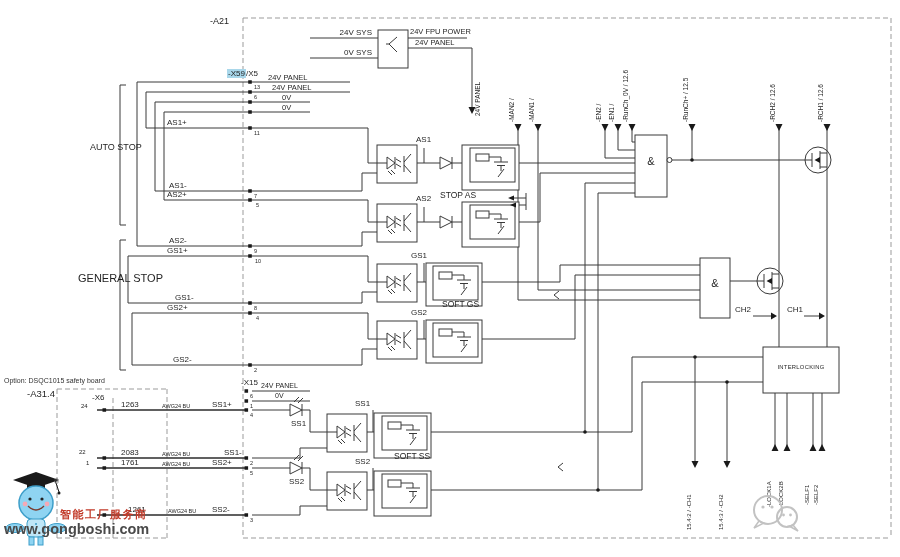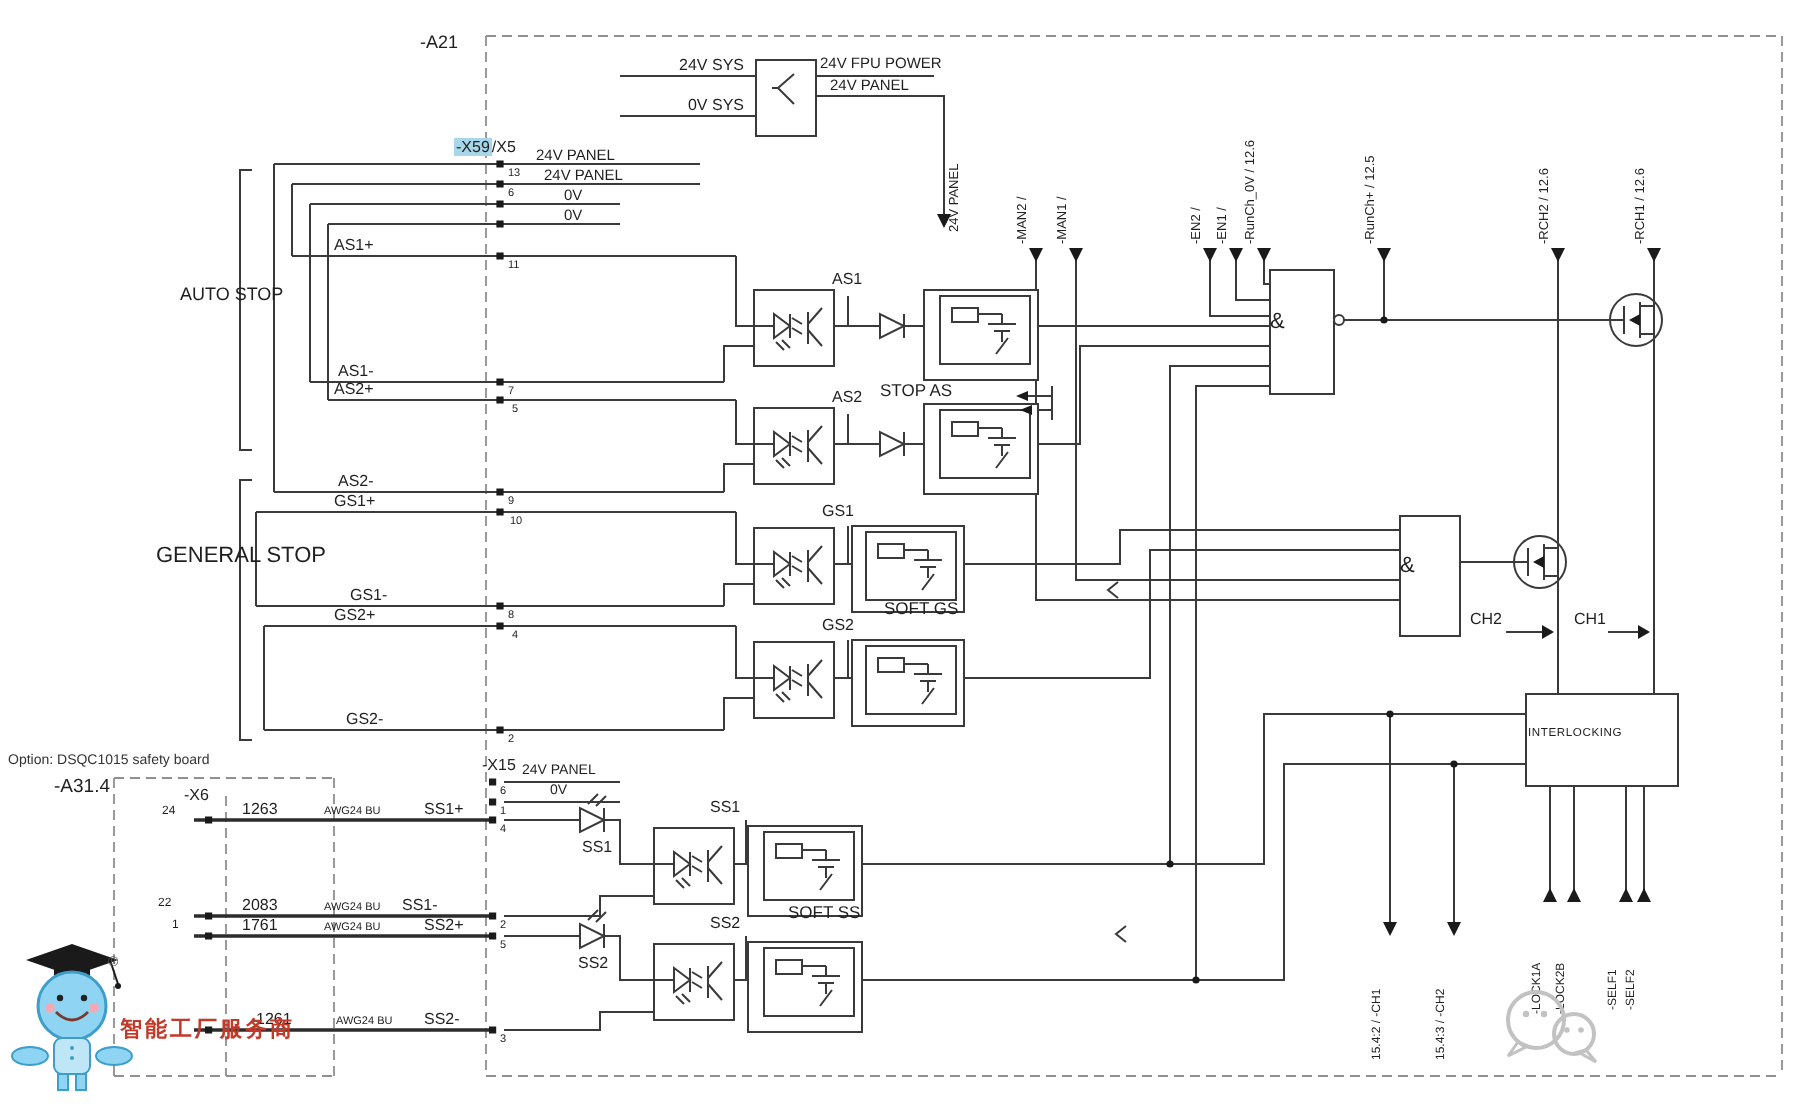--- a/index.html
+++ b/index.html
@@ -2,21 +2,21 @@
 <html><head>
 <meta charset="utf-8">
 <style>
   html,body{margin:0;padding:0;background:#fff}
   .stage{position:relative;width:900px;height:557px;background:#ffffff;overflow:hidden;
          font-family:"Liberation Sans",sans-serif}
   .lbl{position:absolute;white-space:nowrap;color:#1f1f1f;font-size:8px;line-height:1.25}
   .vl{position:absolute;white-space:nowrap;color:#1f1f1f;font-size:6.5px;line-height:1;
       transform:rotate(-90deg);transform-origin:0 0}
   .hl{background:#a9d7ea;padding:0 1px}
-  .ctr{}
+  .ctr{text-align:center}
   .rt{text-align:right}
   .brand-title{position:absolute;font-family:"Liberation Serif",serif;font-weight:bold;
       font-size:22px;color:#8c2318;letter-spacing:5px;white-space:nowrap}
   .brand-sub{position:absolute;font-size:11px;font-weight:bold;color:#c23b2a;
       letter-spacing:1.5px;white-space:nowrap}
   .brand-url{position:absolute;font-size:14.5px;font-weight:bold;color:#4a4a4a;white-space:nowrap}
   .wm{position:absolute;font-size:27px;font-weight:bold;color:#e8e8e8;
       -webkit-text-stroke:1.2px #b2b2b2;letter-spacing:3px;white-space:nowrap}
   svg{position:absolute;left:0;top:0}
 </style>
@@ -249,21 +249,21 @@
 <div class="lbl" style="left:250px;top:412px;font-size:5.5px">4</div>
 <div class="lbl" style="left:250px;top:460px;font-size:5.5px">2</div>
 <div class="lbl" style="left:250px;top:470px;font-size:5.5px">5</div>
 <div class="lbl" style="left:250px;top:517px;font-size:5.5px">3</div>
 
 <div class="lbl" style="left:121px;top:400px">1263</div>
 <div class="lbl" style="left:162px;top:403px;font-size:5.5px">AWG24 BU</div>
 <div class="lbl" style="left:212px;top:400px">SS1+</div>
 <div class="lbl" style="left:121px;top:448px">2083</div>
 <div class="lbl" style="left:162px;top:451px;font-size:5.5px">AWG24 BU</div>
-<div class="lbl" style="left:201px;top:448px">SS1-</div>
+<div class="lbl" style="left:224px;top:448px">SS1-</div>
 <div class="lbl" style="left:121px;top:458px">1761</div>
 <div class="lbl" style="left:162px;top:461px;font-size:5.5px">AWG24 BU</div>
 <div class="lbl" style="left:212px;top:458px">SS2+</div>
 <div class="lbl" style="left:128px;top:505px">1261</div>
 <div class="lbl" style="left:168px;top:508px;font-size:5.5px">AWG24 BU</div>
 <div class="lbl" style="left:212px;top:505px">SS2-</div>
 
 <div class="lbl" style="left:291px;top:419px">SS1</div>
 <div class="lbl" style="left:289px;top:477px">SS2</div>
 
@@ -281,20 +281,21 @@
   <rect x="23" y="49" width="18" height="18" rx="4" fill="#bfe6f7" stroke="#3d9ec9"></rect>
   <circle cx="32" cy="54" r="1" fill="#3d9ec9"></circle>
       <circle cx="32" cy="59" r="1" fill="#3d9ec9"></circle>
   <ellipse cx="11" cy="58" rx="9" ry="4.5" fill="#8fd4f2" stroke="#3d9ec9"></ellipse>
   <ellipse cx="53" cy="58" rx="9" ry="4.5" fill="#8fd4f2" stroke="#3d9ec9"></ellipse>
   <rect x="25" y="67" width="5" height="8" fill="#8fd4f2" stroke="#3d9ec9"></rect>
   <rect x="34" y="67" width="5" height="8" fill="#8fd4f2" stroke="#3d9ec9"></rect>
 </svg>
 <div class="lbl" style="left:54px;top:478px;font-size:7px;color:#555">®</div>
 <div class="brand-sub" style="left:60px;top:507px">智能工厂服务商</div>
+<div class="brand-url" style="left:4px;top:521px">www.gongboshi.com</div>
 
 <svg width="56" height="46" style="left:748px;top:492px" viewBox="0 0 56 46">
   <circle cx="20" cy="18" r="14" fill="none" stroke="#c2c2c2" stroke-width="2"></circle>
   <polygon points="11,29 6,36 16,31" fill="none" stroke="#c2c2c2" stroke-width="1.5"></polygon>
   <circle cx="15" cy="15" r="1.6" fill="#c2c2c2"></circle>
       <circle cx="24" cy="15" r="1.6" fill="#c2c2c2"></circle>
   <circle cx="39" cy="25" r="10" fill="none" stroke="#c2c2c2" stroke-width="2"></circle>
   <circle cx="35.5" cy="23" r="1.4" fill="#c2c2c2"></circle>
       <circle cx="42.5" cy="23" r="1.4" fill="#c2c2c2"></circle>
   <polygon points="45,33 50,39 41,34" fill="none" stroke="#c2c2c2" stroke-width="1.5"></polygon>

